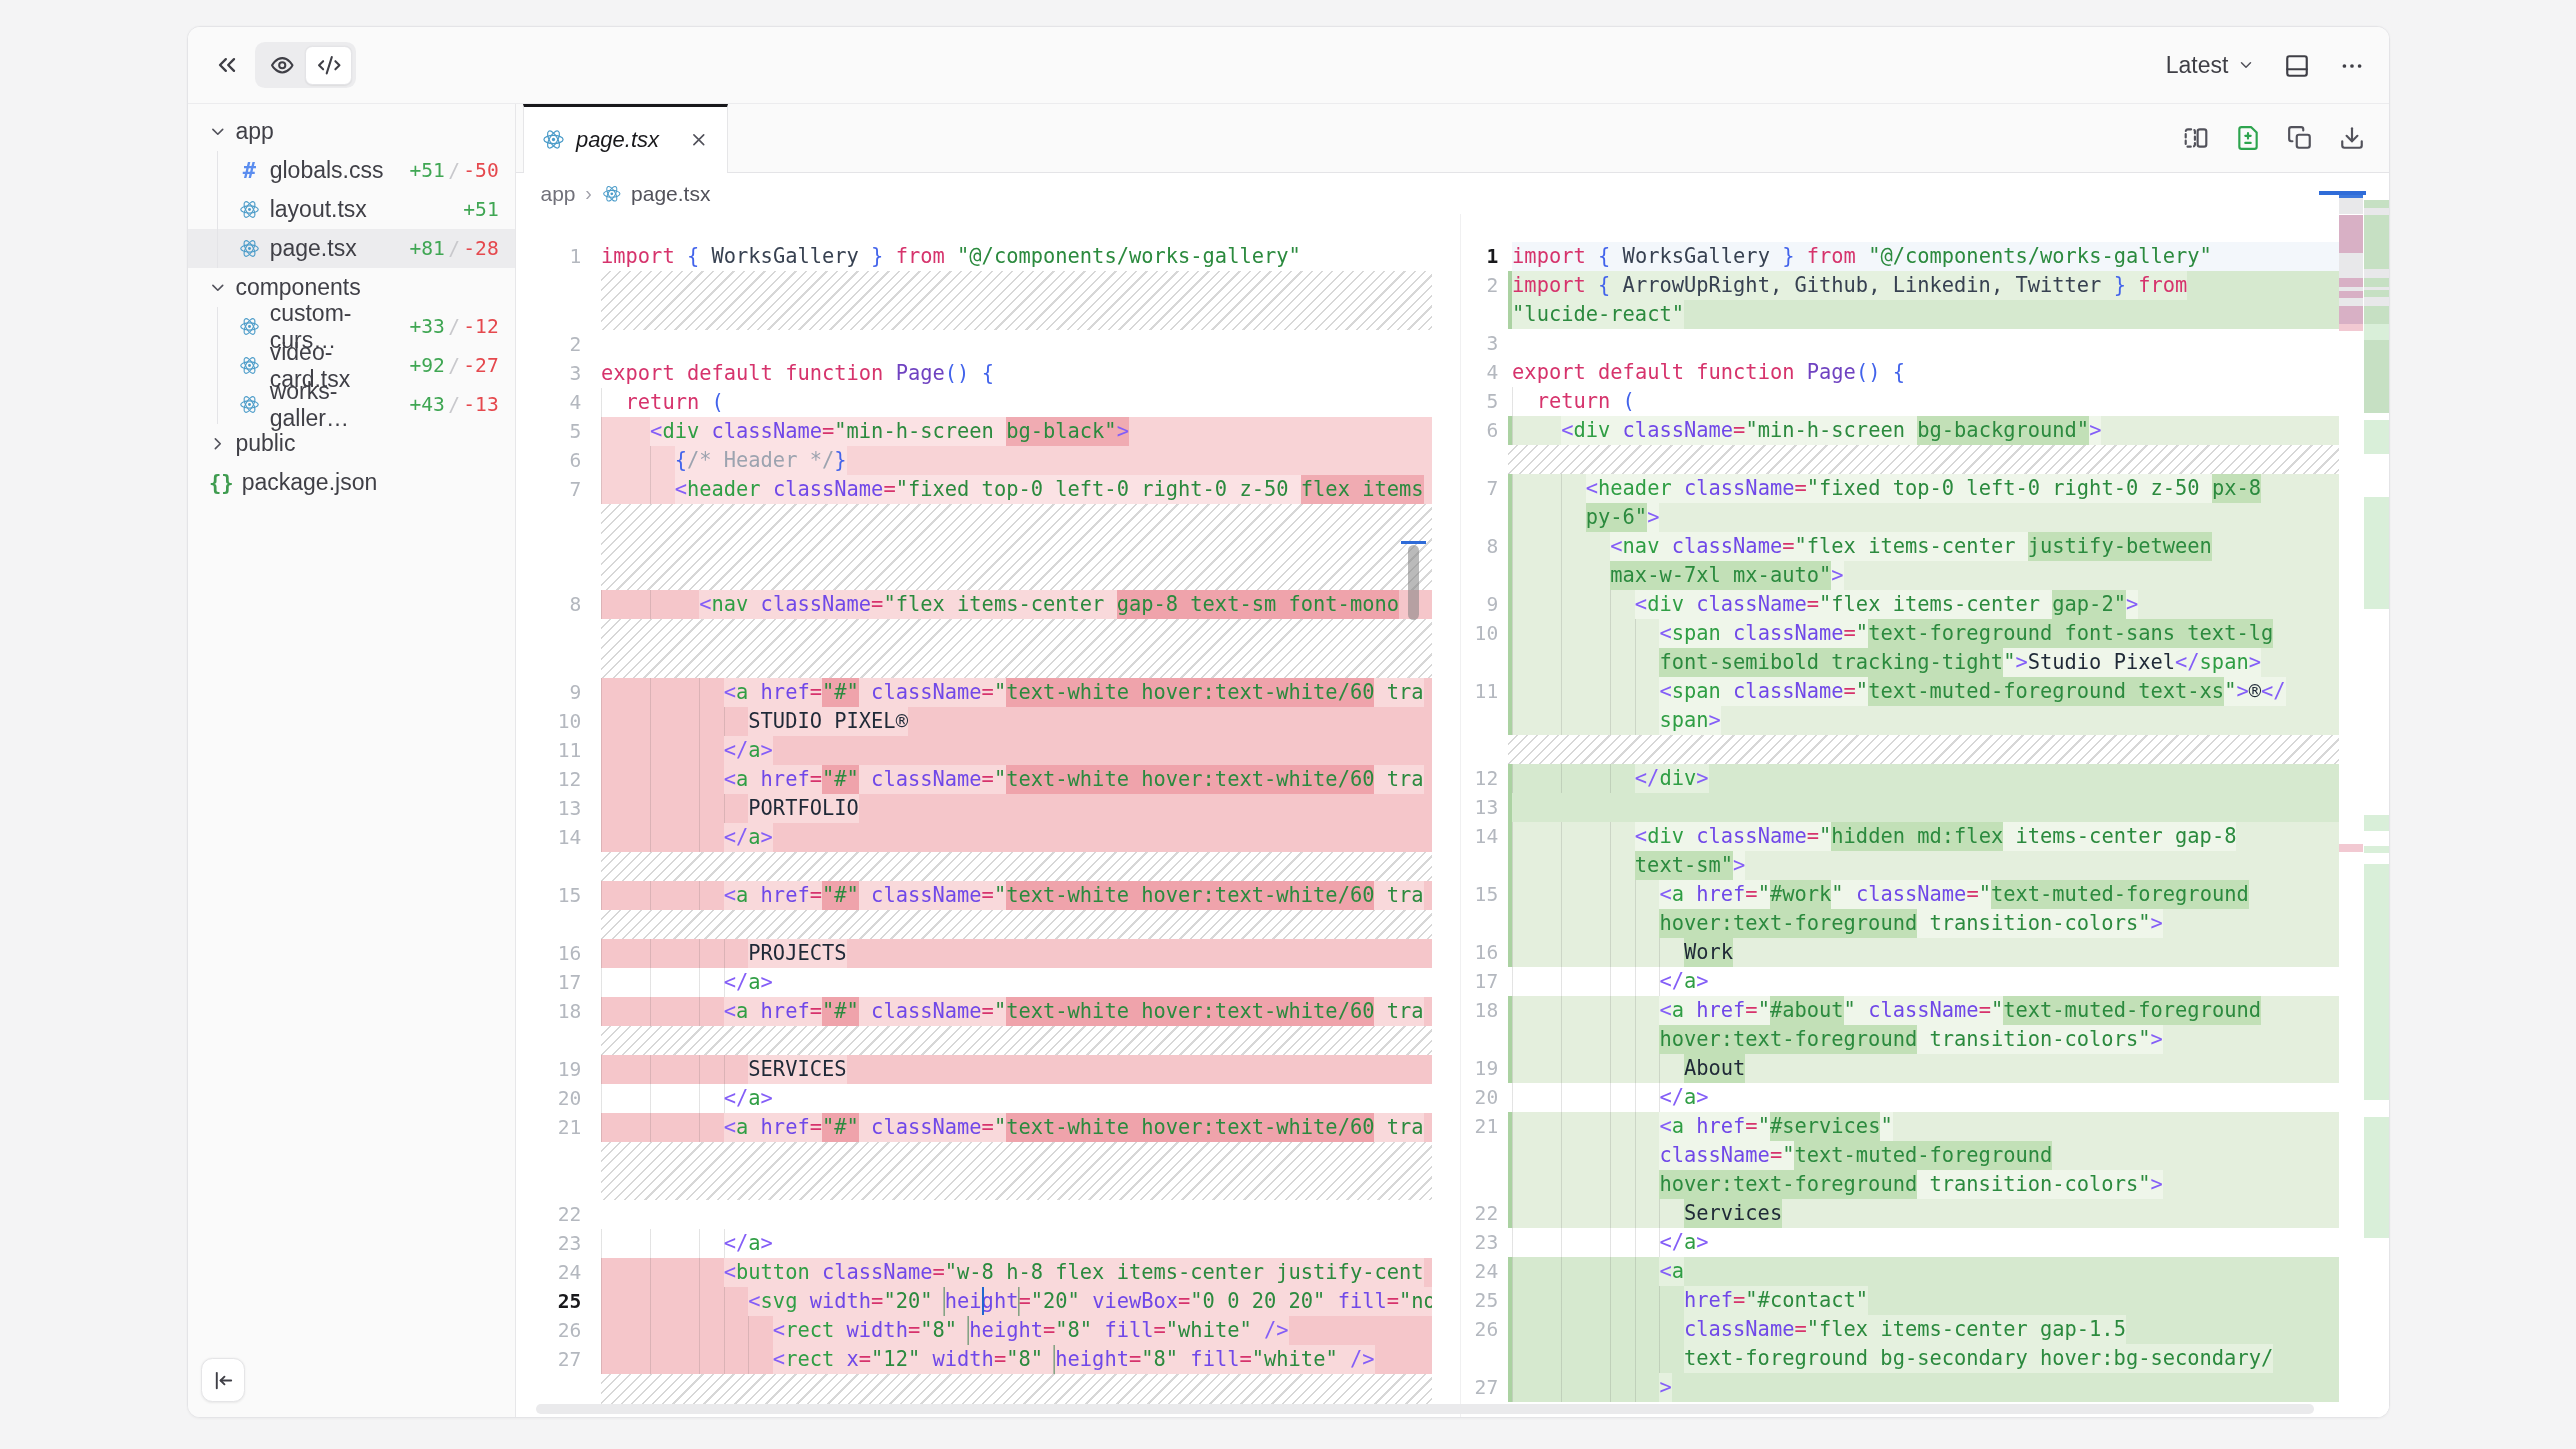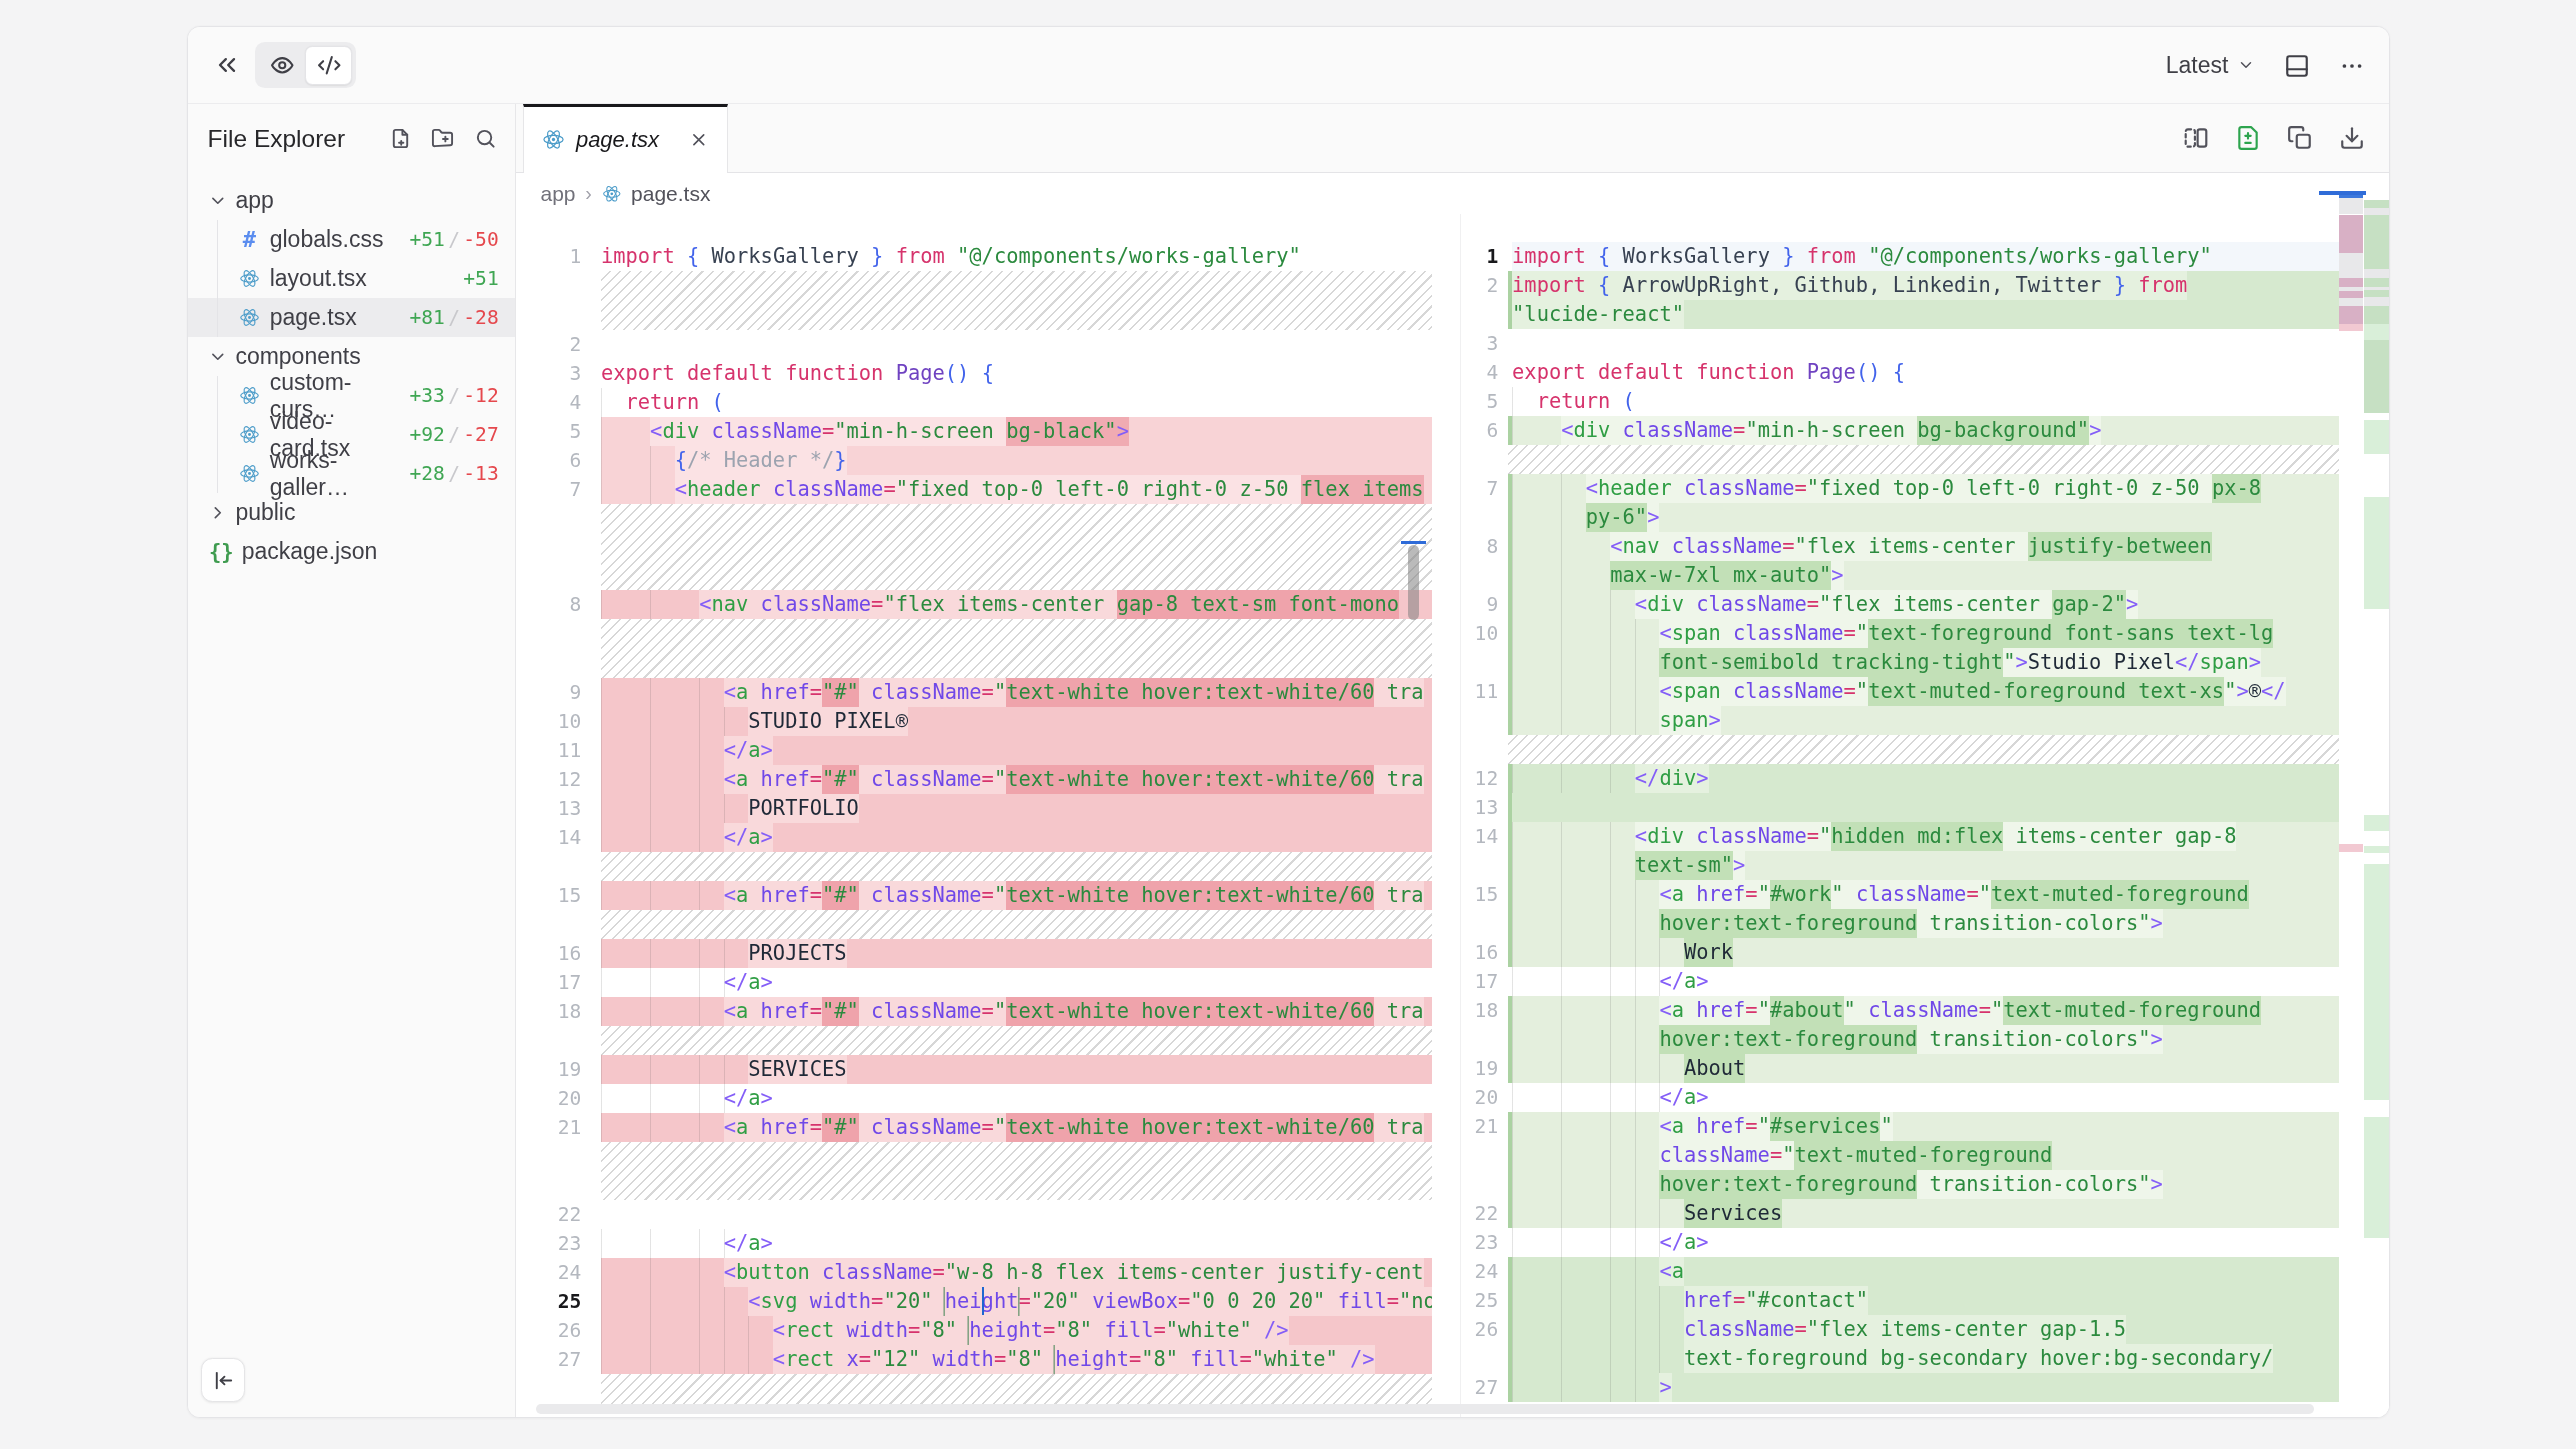--- a/index.html
+++ b/index.html
@@ -161,44 +161,20 @@
             <circle cx="12" cy="12" r="1.7"></circle>
             <circle cx="19" cy="12" r="1.7"></circle>
           </svg>
       </button>
     </div>
   </div>
 
   <div class="main">
 
     <div class="sidebar">
-      <div class="sb-head">
-        <span class="sb-title">File Explorer</span>
-        <div class="sb-actions">
-          <button class="icon-btn">
-            <svg class="stroke-ic" width="23" height="23" viewBox="0 0 24 24">
-                <path d="M14 3H7a2 2 0 0 0-2 2v14a2 2 0 0 0 2 2h10a2 2 0 0 0 2-2V8z"></path>
-                <path d="M14 3v5h5"></path>
-                <path d="M15 16.5h-4.5M12.75 14.5v4"></path>
-              </svg>
-          </button>
-          <button class="icon-btn">
-            <svg class="stroke-ic" width="23" height="23" viewBox="0 0 24 24">
-                <path d="M20 19a2 2 0 0 0 2-2V8a2 2 0 0 0-2-2h-7.9a2 2 0 0 1-1.69-.9L9.6 3.9A2 2 0 0 0 7.93 3H4a2 2 0 0 0-2 2v13a2 2 0 0 0 2 2Z"></path>
-                <path d="M17.5 12.5h-5M15 10v5"></path>
-              </svg>
-          </button>
-          <button class="icon-btn">
-            <svg class="stroke-ic" width="23" height="23" viewBox="0 0 24 24">
-                <circle cx="11" cy="11" r="7"></circle>
-                <path d="m20.5 20.5-3.8-3.8"></path>
-              </svg>
-          </button>
-        </div>
-      </div>
       <div class="tree" id="tree">
           <div class="trow folder">
             <svg class="stroke-ic" width="19.6" height="19.6" viewBox="0 0 24 24">
               <path d="m6 9 6 6 6-6"></path>
             </svg>
             <span>app</span>
           </div>
           <div class="trow child">
             <span class="ficon hash-ic">#</span>
             <span>globals.css</span>
@@ -271,21 +247,21 @@
               <svg width="21" height="21" viewBox="0 0 24 24">
                 <circle cx="12" cy="12" r="1.7" fill="#4c9cc9"></circle>
                 <g fill="none" stroke="#4c9cc9" stroke-width="1.3">
                   <ellipse cx="12" cy="12" rx="10" ry="4.2"></ellipse>
                   <ellipse cx="12" cy="12" rx="10" ry="4.2" transform="rotate(60 12 12)"></ellipse>
                   <ellipse cx="12" cy="12" rx="10" ry="4.2" transform="rotate(120 12 12)"></ellipse>
                 </g>
               </svg>
             </span>
             <span>works-galler…</span>
-            <span class="badges"><span class="b-add">+28</span><span class="b-slash">/</span><span class="b-del">-13</span></span>
+            <span class="badges"><span class="b-add">+43</span><span class="b-slash">/</span><span class="b-del">-13</span></span>
           </div>
           <div class="trow folder">
             <svg class="stroke-ic" width="19.6" height="19.6" viewBox="0 0 24 24">
               <path d="m9 6 6 6-6 6"></path>
             </svg>
             <span>public</span>
           </div>
           <div class="trow rootfile">
             <span class="ficon brace-ic">{}</span>
             <span>package.json</span>

